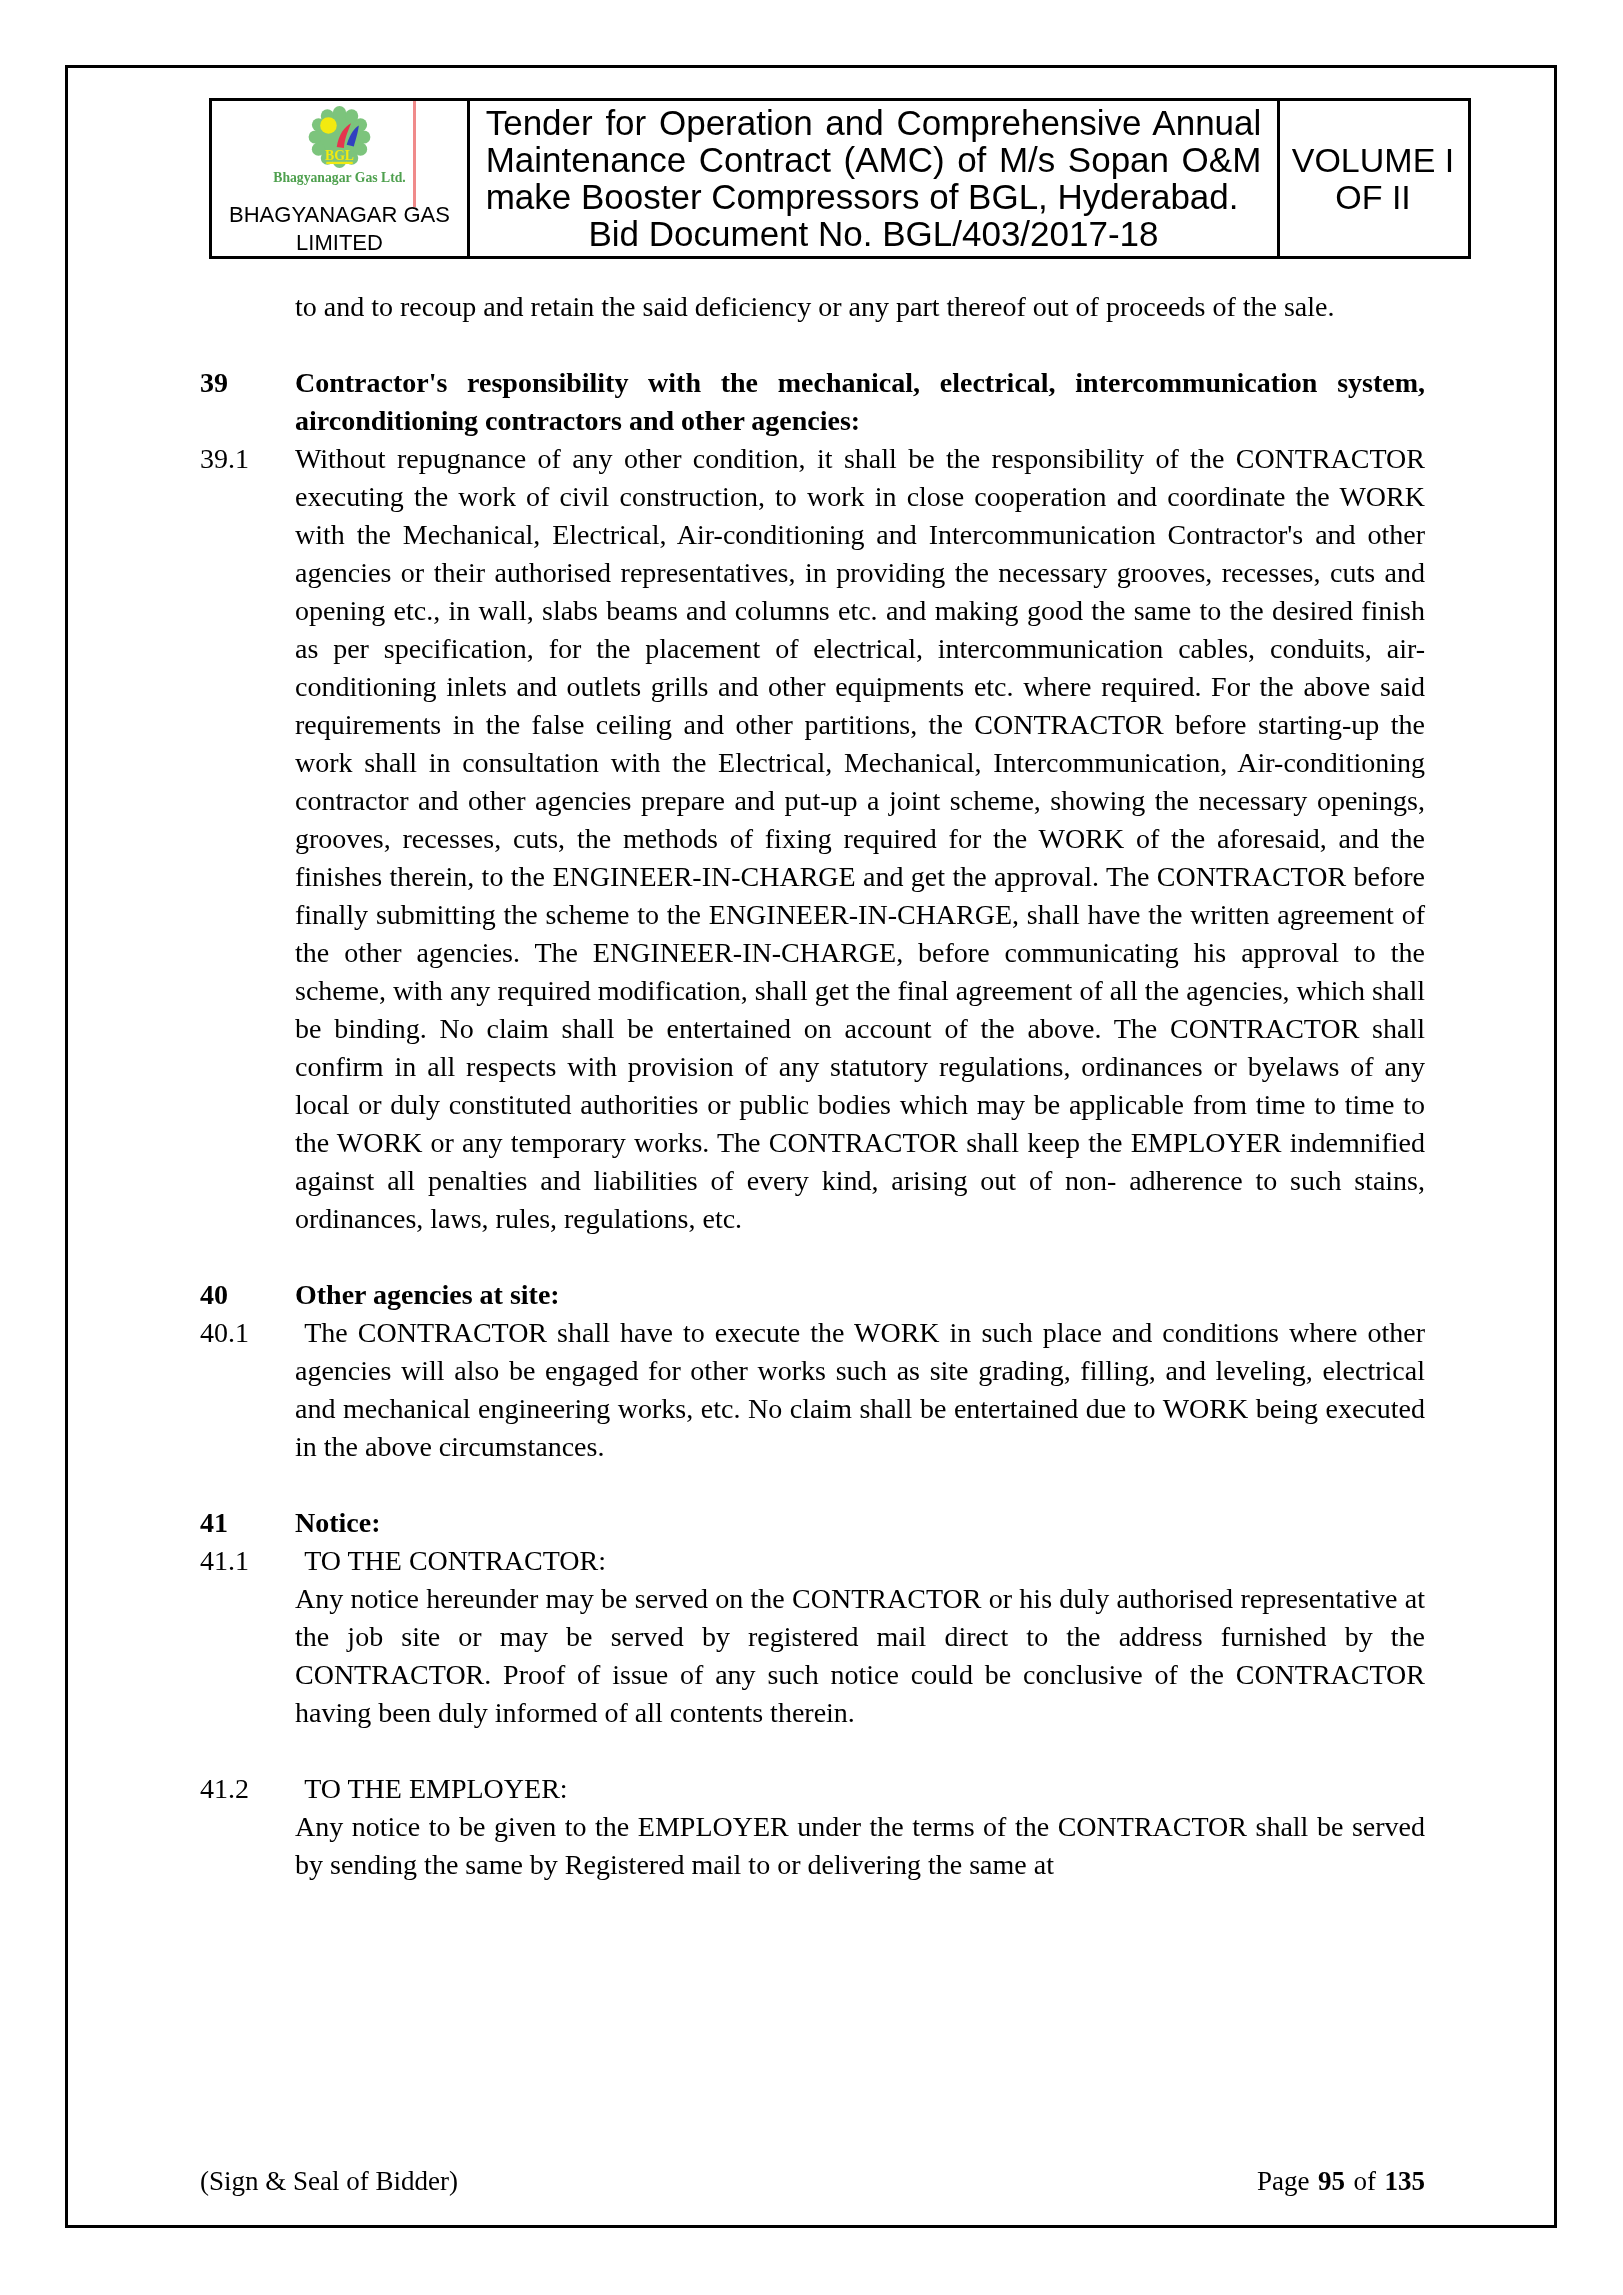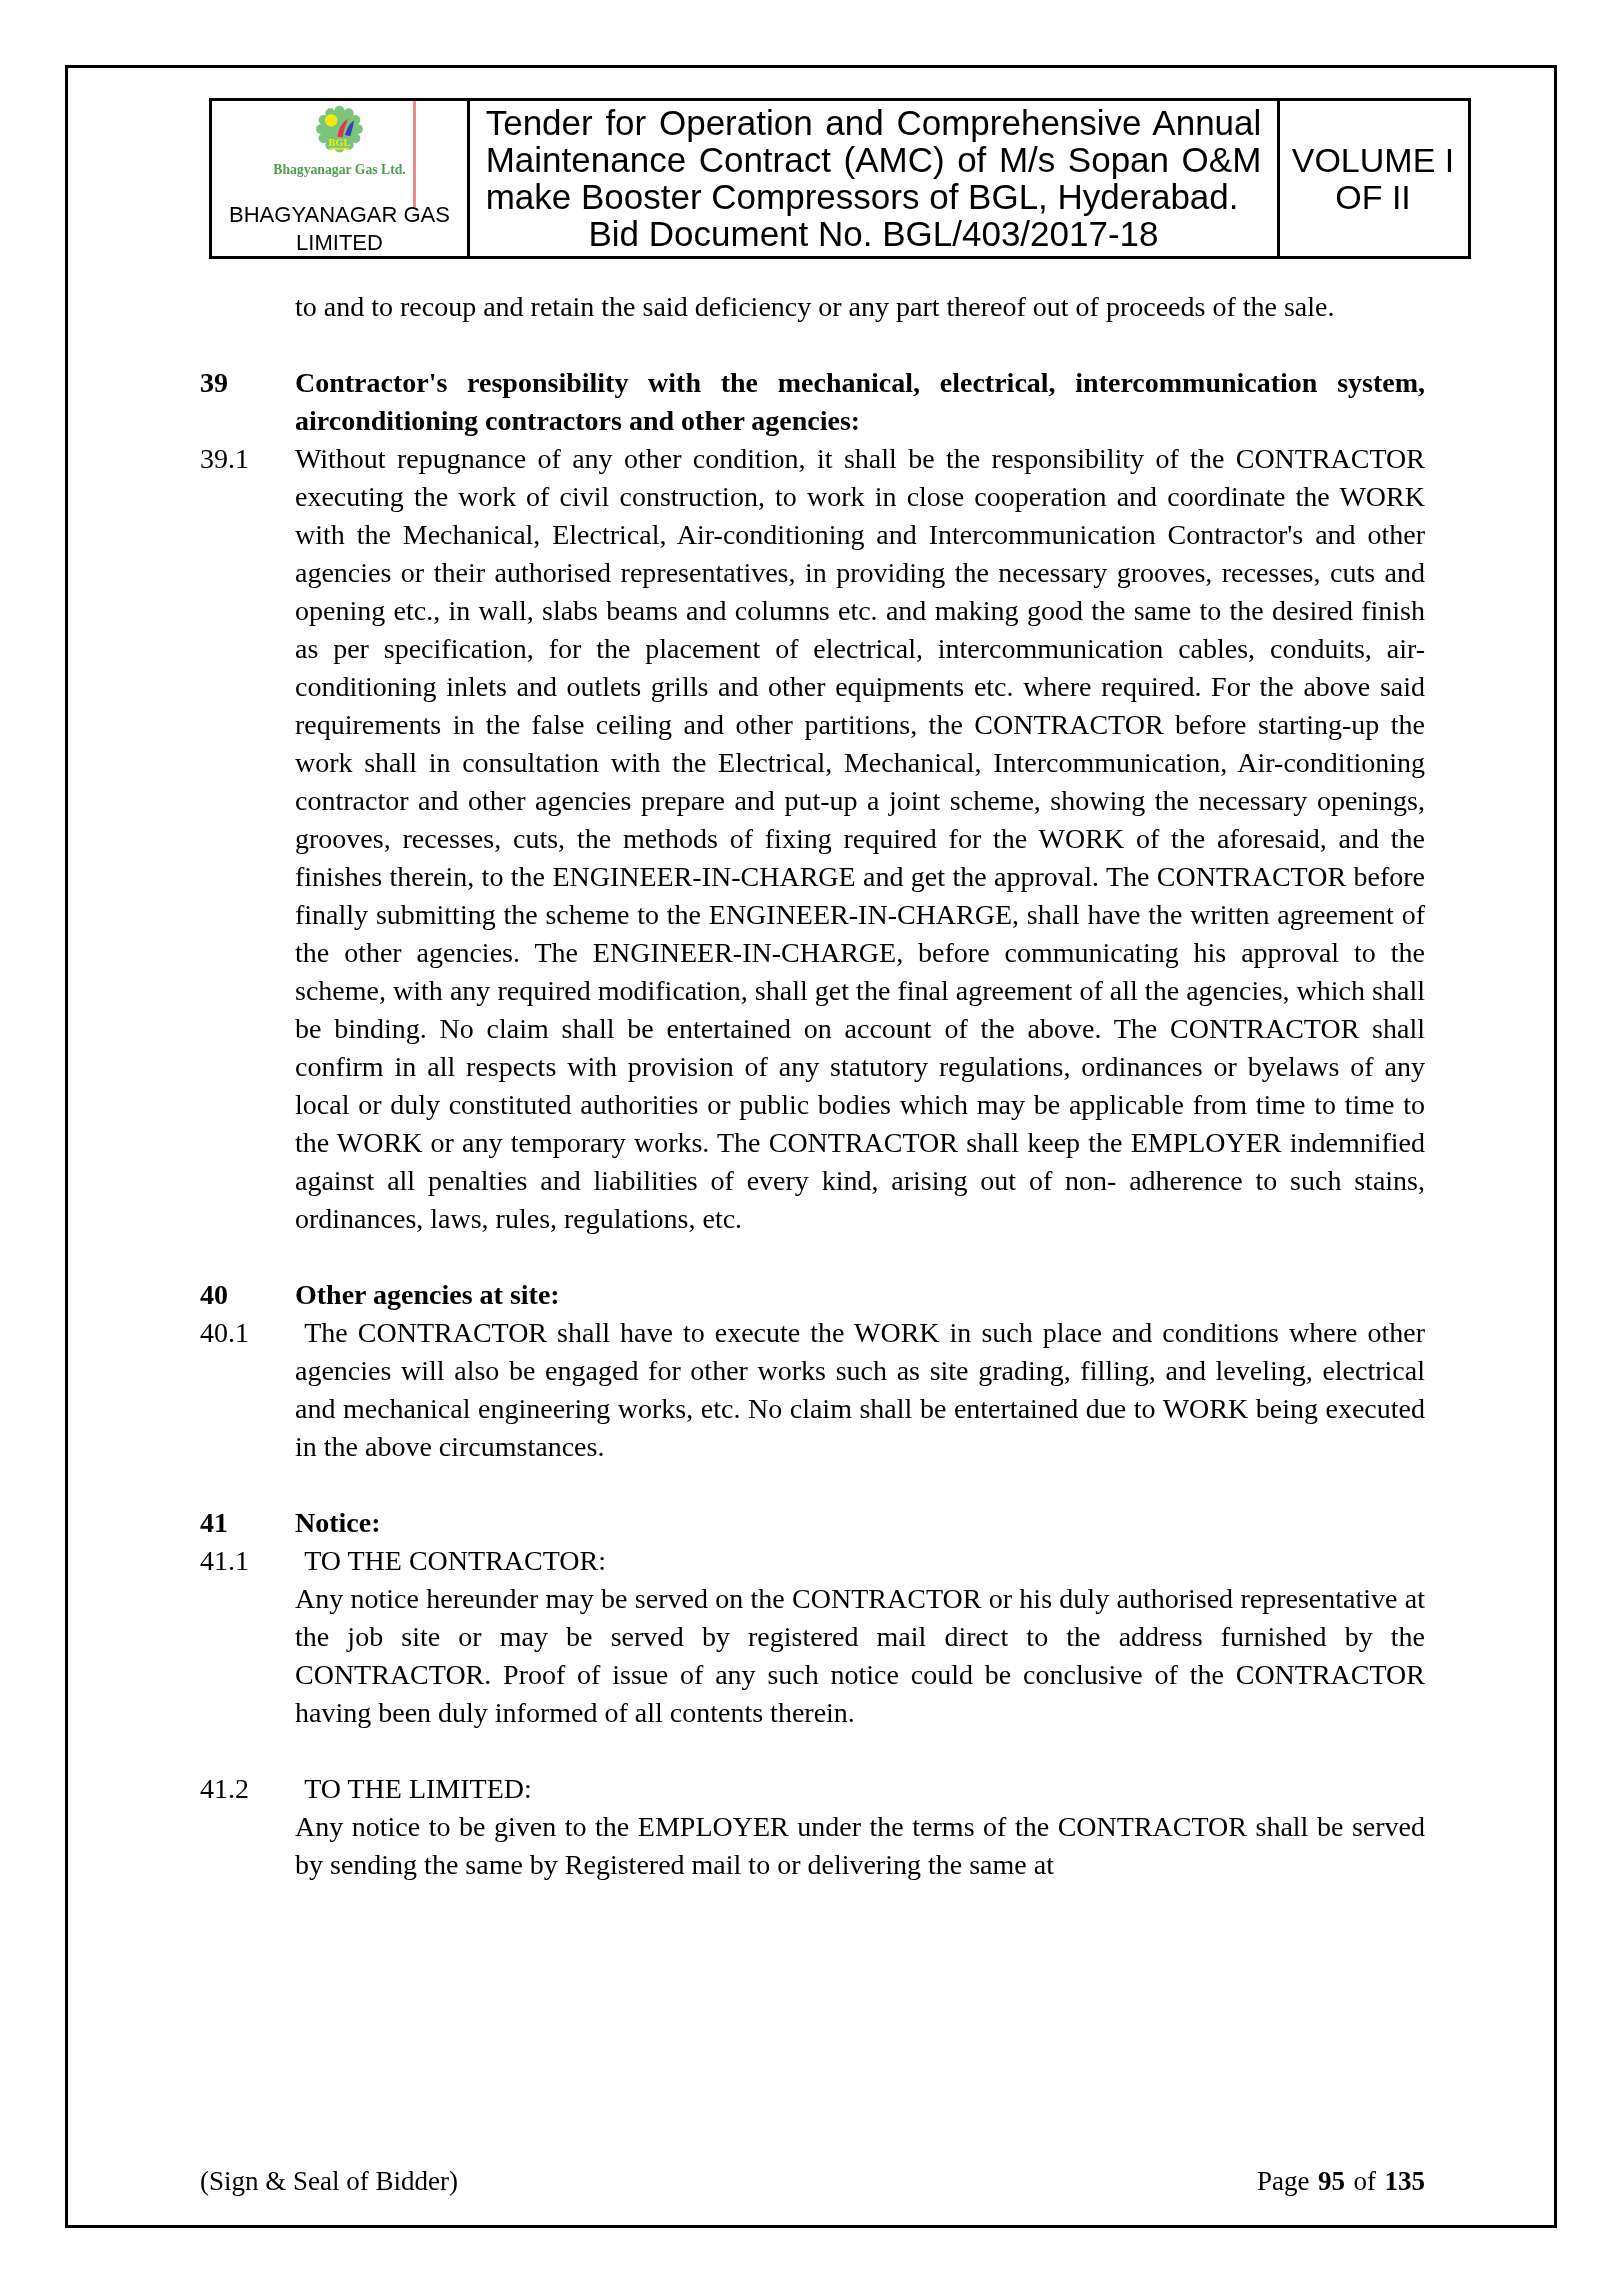--- a/index.html
+++ b/index.html
@@ -29,21 +29,20 @@
     display: flex;
     background: #fff;
   }
   .cell { box-sizing: border-box; height: 100%; }
   .cell-logo {
     width: 258px;
     border-right: 3.3px solid #000;
     position: relative;
     display: flex; flex-direction: column; align-items: center;
     padding-top: 3.9px;
-    gap: 8px;
   }
   .red-line {
     position: absolute;
     left: 201px; top: 0;
     width: 2.6px; height: 106px;
     background: #f08a8a;
   }
   .logo-caption {
     font-size: 13.7px; font-weight: bold;
     color: #4ea04e;
@@ -185,21 +184,21 @@
     </div>
 
     <div class="sec">
       <span class="num">41.1</span>
       <div class="sub-line">TO THE CONTRACTOR:</div>
       <div class="txt">Any notice hereunder may be served on the CONTRACTOR or his duly authorised representative at the job site or may be served by registered mail direct to the address furnished by the CONTRACTOR. Proof of issue of any such notice could be conclusive of the CONTRACTOR having been duly informed of all contents therein.</div>
     </div>
 
     <div class="sec nogap">
       <span class="num">41.2</span>
-      <div class="sub-line">TO THE LIMITED:</div>
+      <div class="sub-line">TO THE EMPLOYER:</div>
       <div class="txt">Any notice to be given to the EMPLOYER under the terms of the CONTRACTOR shall be served by sending the same by Registered mail to or delivering the same at</div>
     </div>
   </div>
 
   <div class="footer">
     <div>(Sign &amp; Seal of Bidder)</div>
     <div class="page-label">
       <span>Page</span>
       <span class="bold">95</span>
       <span>of</span>

